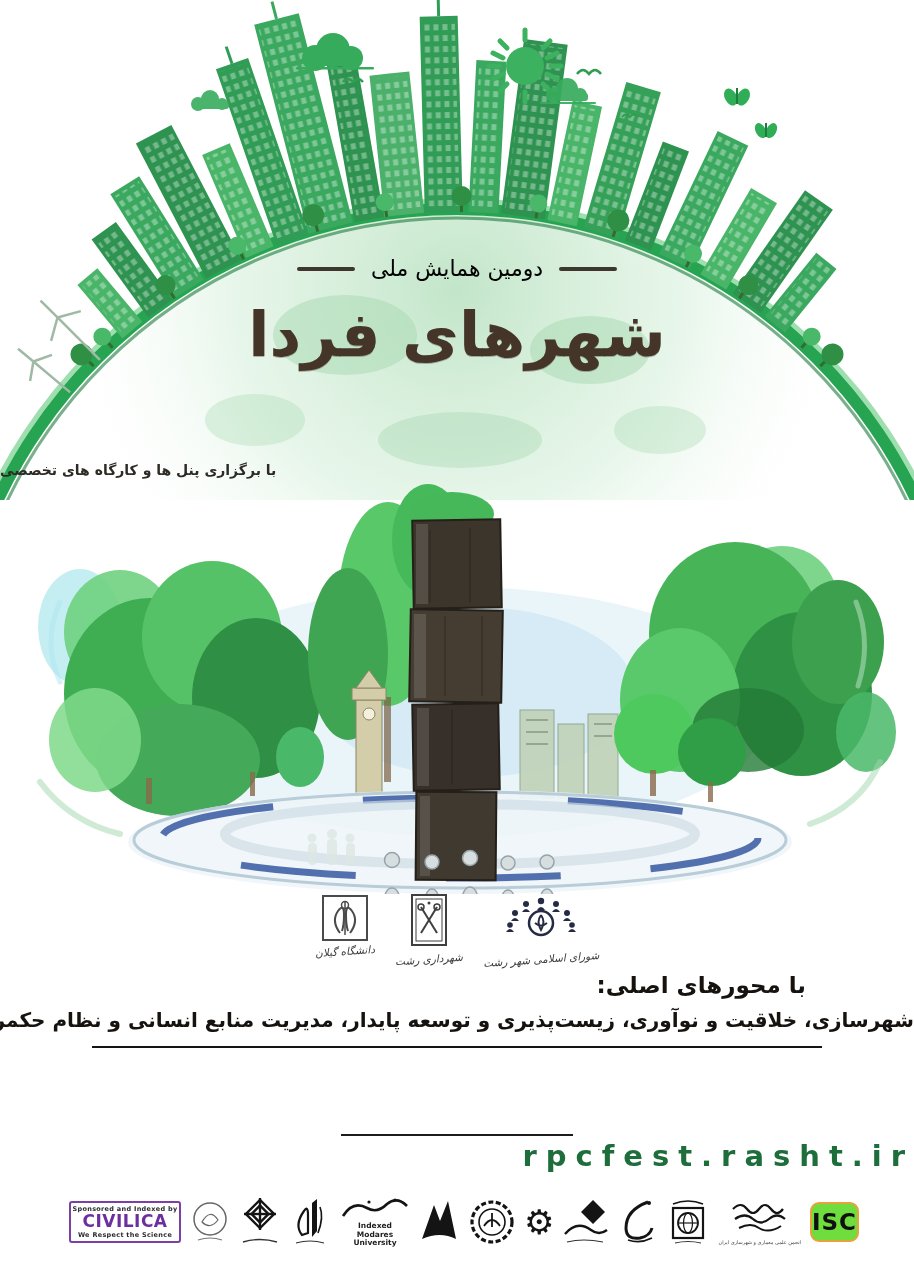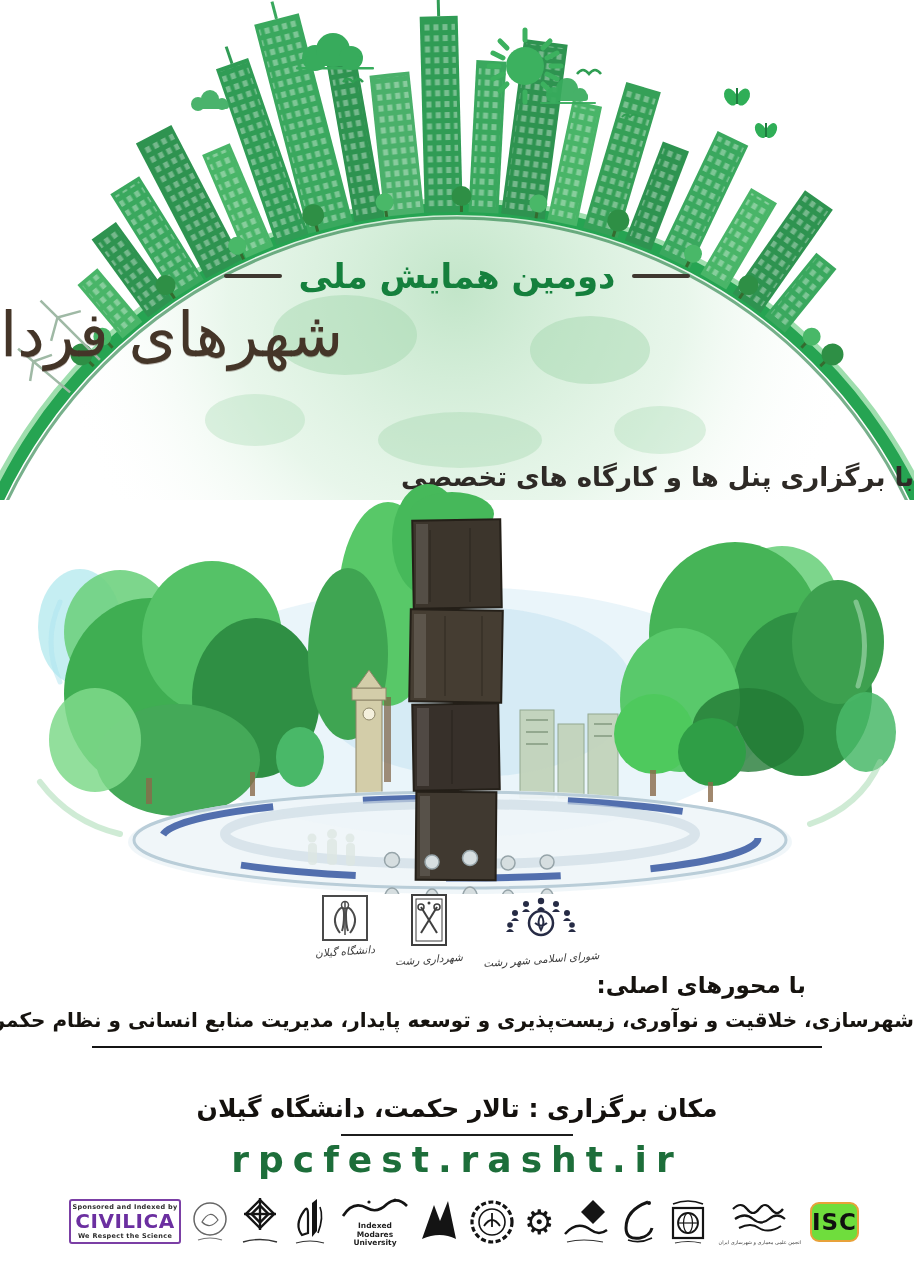--- a/index.html
+++ b/index.html
@@ -7,59 +7,59 @@
   .poster{
     position:relative; width:914px; height:1280px; margin:0 auto;
     background:#ffffff; overflow:hidden;
     font-family:"DejaVu Sans","Liberation Sans",sans-serif;
   }
   .abs{ position:absolute; left:0; right:0; }
 
   
   .kicker-row{ top:256px; display:flex; align-items:center; justify-content:center; gap:16px; }
   .kicker-row .dash{ width:58px; height:4px; background:#3e372f; border-radius:2px; }
-  .kicker-text{ font-size:34px; font-weight:700; color:#15803d; direction:rtl; }
+  .kicker-text{ font-size:22px; font-weight:400; color:#000000; direction:rtl; }
 
   .poster-title{
-    top:288px; text-align:left; font-size:62px; font-weight:400;
+    top:288px; text-align:center; font-size:62px; font-weight:700;
     color:#443528; direction:rtl; line-height:1.5; letter-spacing:-1px;
     text-shadow:0 1px 0 rgba(68,53,40,.35);
   }
   .subtitle-wrap{ top:404px; text-align:center; }
   .subtitle-box{
     display:inline-block; background:#44382d; color:#ffffff;
     font-size:26px; font-weight:700; direction:rtl;
     padding:9px 26px 11px; transform:rotate(-0.6deg);
     box-shadow:2px 3px 0 rgba(60,48,38,.25);
   }
-  .tagline{ top:462px; text-align:right; font-size:26px; font-weight:600; color:#2e2a26; direction:rtl; }
+  .tagline{ top:462px; text-align:left; font-size:14px; font-weight:600; color:#2e2a26; direction:rtl; }
 
   
   .organizers{ top:893px; display:flex; justify-content:center; align-items:flex-start; gap:20px; }
   .org{ display:flex; flex-direction:column; align-items:center; }
   .org-caption{ margin-top:2px; font-size:10.5px; color:#3c3c3c; direction:rtl; font-style:italic; transform:rotate(-4deg); }
 
   
   .themes-heading{ top:972px; text-align:right; padding-right:108px; font-size:23px; font-weight:700; color:#16130f; direction:rtl; }
   .themes-line{ top:1008px; text-align:center; font-size:20px; font-weight:600; color:#16130f; direction:rtl; white-space:nowrap; }
   .divider{ top:1046px; margin:0 auto; width:730px; border:none; border-top:2.5px solid #141414; }
   .date-line{ top:1058px; text-align:center; font-size:27px; font-weight:700; color:#14110e; direction:rtl; }
   .venue-line{ top:1094px; text-align:center; font-size:25px; font-weight:700; color:#14110e; direction:rtl; }
   .url-rule{ top:1134px; margin:0 auto; width:232px; border:none; border-top:2px solid #1c1c1c; }
-  .website{ top:1139px; text-align:center; font-size:36px; font-weight:700; letter-spacing:9px; color:#1d6e3a; }
+  .website{ top:1139px; text-align:right; font-size:29px; font-weight:700; letter-spacing:9px; color:#1d6e3a; }
 
   
   .sponsors{ top:1196px; display:flex; justify-content:center; align-items:center; gap:9px; padding:0 64px;margin-left:14px; }
   .sp{ display:flex; flex-direction:column; align-items:center; justify-content:center; }
   .civilica-box{
     width:112px; border:2.5px solid #7b3fa5; border-radius:3px; background:#fff;
     padding:2px 4px; text-align:center;
   }
   .civilica-top,.civilica-bottom{ font-size:6.5px; font-weight:700; color:#2c2c2c; letter-spacing:.3px; white-space:nowrap; }
-  .civilica-name{ font-size:20px; font-weight:800; color:#6b2fa0; letter-spacing:.5px; line-height:1.05; }
+  .civilica-name{ font-size:17px; font-weight:800; color:#6b2fa0; letter-spacing:.5px; line-height:1.05; }
   .tm-lines{ font-size:7.5px; font-weight:700; color:#1d1d1d; text-align:center; line-height:1.15; }
   .assoc-caption{ font-size:5px; color:#444; direction:rtl; white-space:nowrap; }
   .isc-box{
     width:66px; height:40px; background:#6fdd3d; border:2.5px solid #e8a23a; border-radius:9px;
     display:flex; align-items:flex-start; justify-content:center;
   }
   .isc-text{ font-size:23px; font-weight:800; color:#101010; letter-spacing:1px; }
   .gear-glyph{ font-size:34px; color:#151515; line-height:1; }
 </style>
 </head>
@@ -512,21 +512,20 @@
         <path d="M37 22 q-5 7 0 15 q5 -8 0 -15 M31 30 q6 5 12 0" fill="none" stroke="#262b45" stroke-width="2"></path>
       </svg>
       <span class="org-caption">شورای اسلامی شهر رشت</span>
     </div>
   </div>
 
   <div class="abs themes-heading" dir="rtl">با محورهای اصلی:</div>
   <div class="abs themes-line" dir="rtl">شهرسازی، خلاقیت و نوآوری، زیست‌پذیری و توسعه پایدار، مدیریت منابع انسانی و نظام حکمروایی شهری</div>
   <hr class="abs divider">
 
-  <div class="abs venue-line" dir="rtl">مکان برگزاری : تالار حکمت، دانشگاه گیلان</div>
   <hr class="abs url-rule">
   <div class="abs website">rpcfest.rasht.ir</div>
 
   <div class="abs sponsors">
 
     <div class="sp civilica-box">
       <div class="civilica-top">Sponsored and Indexed by</div>
       <div class="civilica-name">CIVILICA</div>
       <div class="civilica-bottom">We Respect the Science</div>
     </div>

